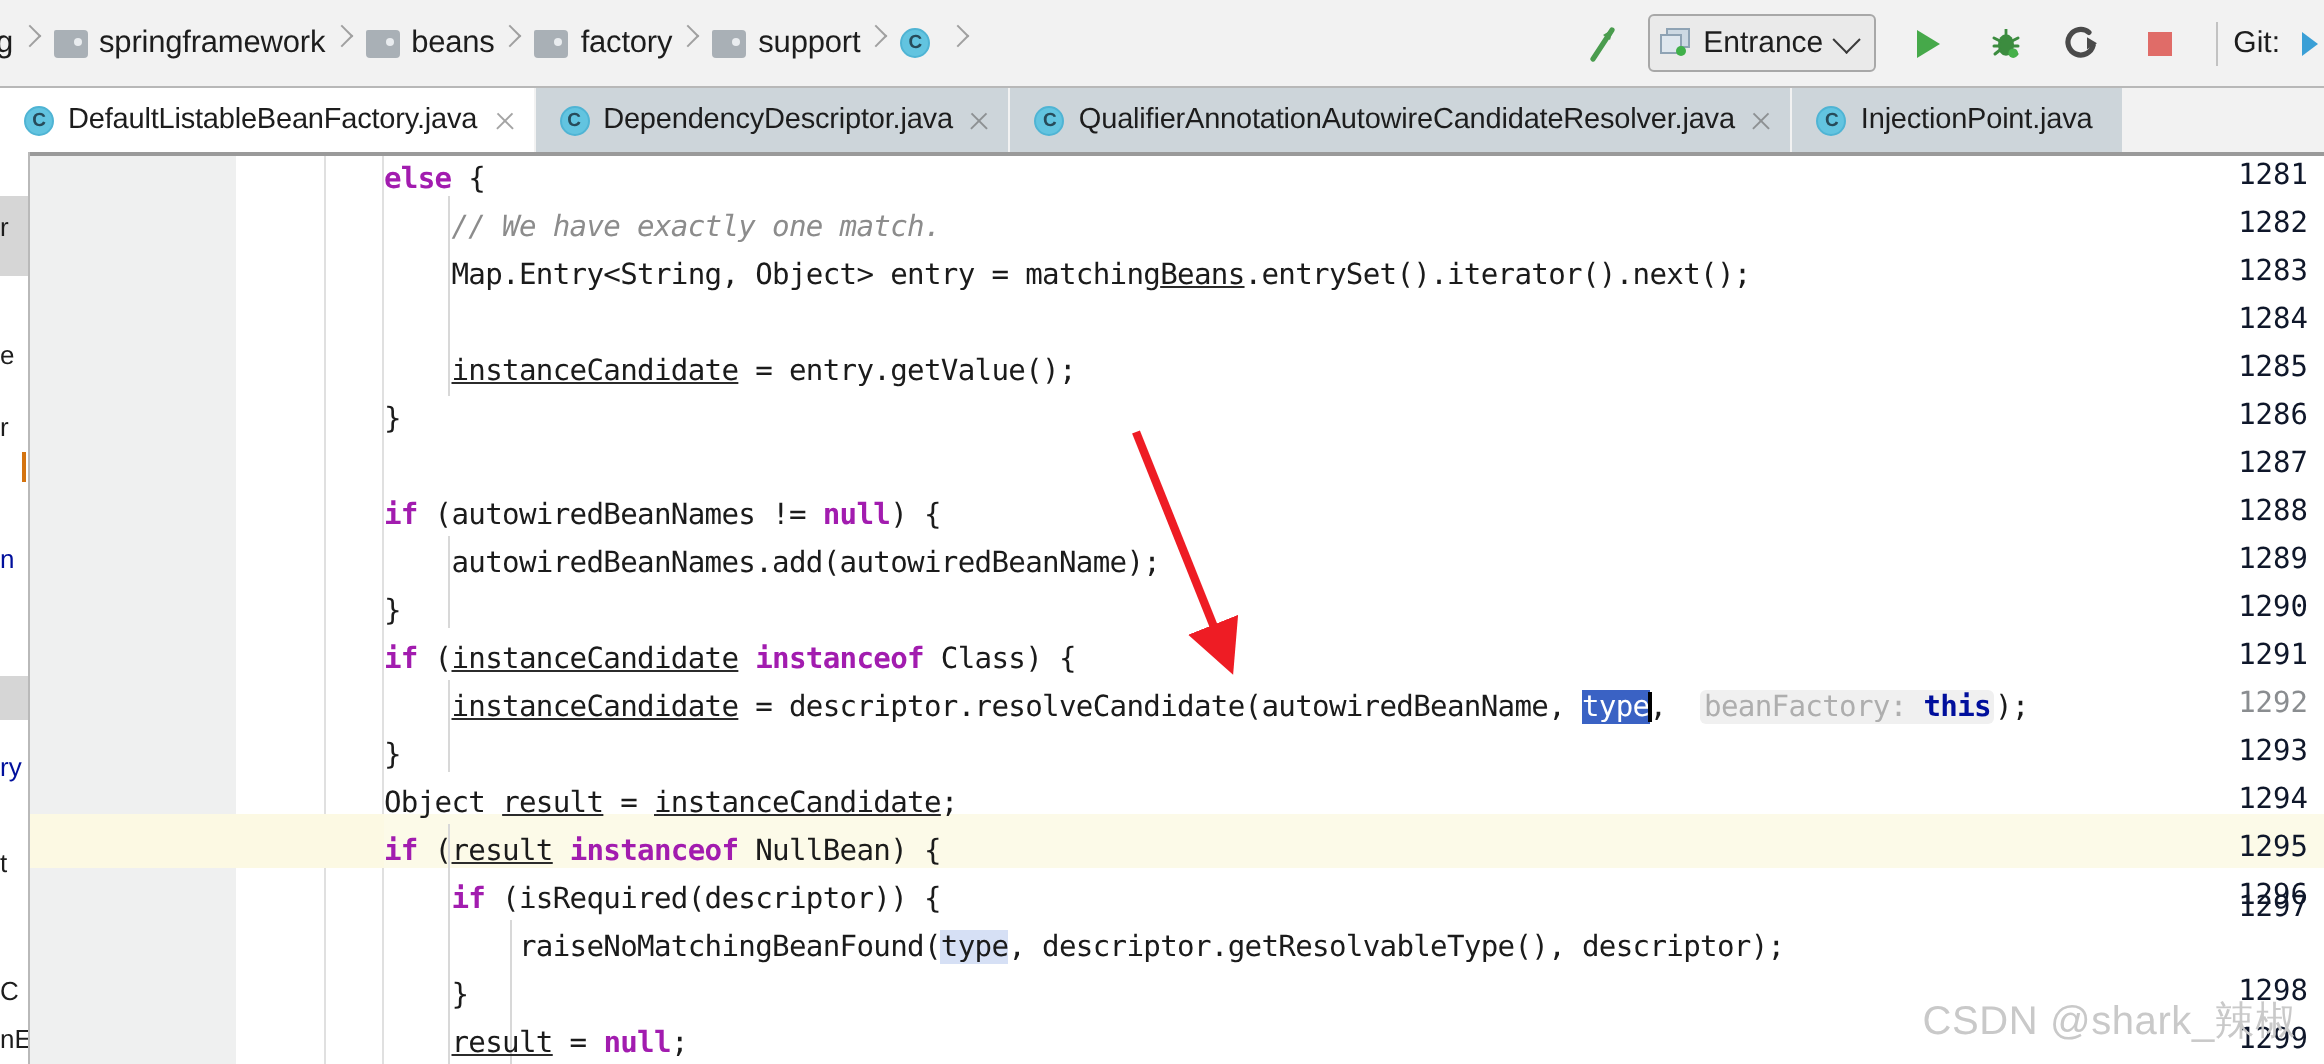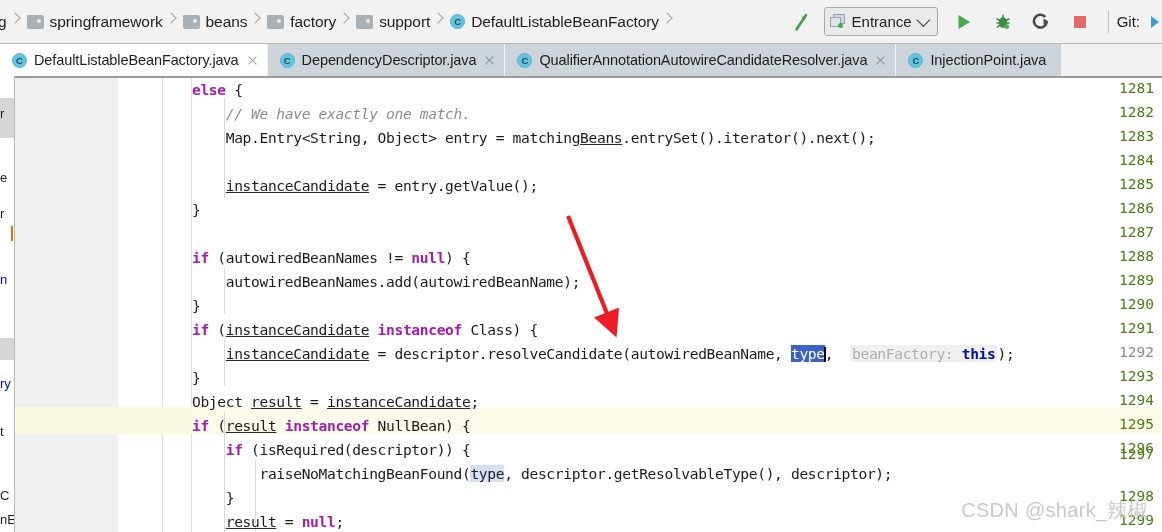--- a/index.html
+++ b/index.html
@@ -304,21 +304,21 @@
     left: 191px; top: 2px;
     width: 1px; height: 454px;
     background: #e0e0e0;
   }
 
   .lnum {
     position: absolute;
     right: 8px;
     font-family: "DejaVu Sans Mono", monospace;
     font-size: 14.5px;
-    color: #4d7c0f;
+    color: #0f172a;
     line-height: 18px;
     text-align: right;
   }
 
   
   .caret-band-num {
     position: absolute;
     left: 15px; width: 103px; height: 27px;
     background: #fcf9e3;
   }
@@ -428,21 +428,20 @@
       <div class="crumb-sep"></div>
 
       <div class="crumb">
         <span class="folder-icon"></span>
         <span class="crumb-label">support</span>
       </div>
       <div class="crumb-sep"></div>
 
       <div class="crumb">
         <span class="class-icon"></span>
-        <span class="crumb-label">DefaultListableBeanFactory</span>
       </div>
       <div class="crumb-sep"></div>
     </div>
 
     <div class="toolbar-right">
 
       <div class="tb-btn build-arrow">
         <svg width="20" height="22" viewBox="0 0 20 22">
           <path d="M15 4 L5.5 18.5" stroke="#4a9c4e" stroke-width="2.6" stroke-linecap="round" fill="none"></path>
           <path d="M15.5 3.5 L10.5 6.5 L14 9 Z" fill="#4a9c4e"></path>

